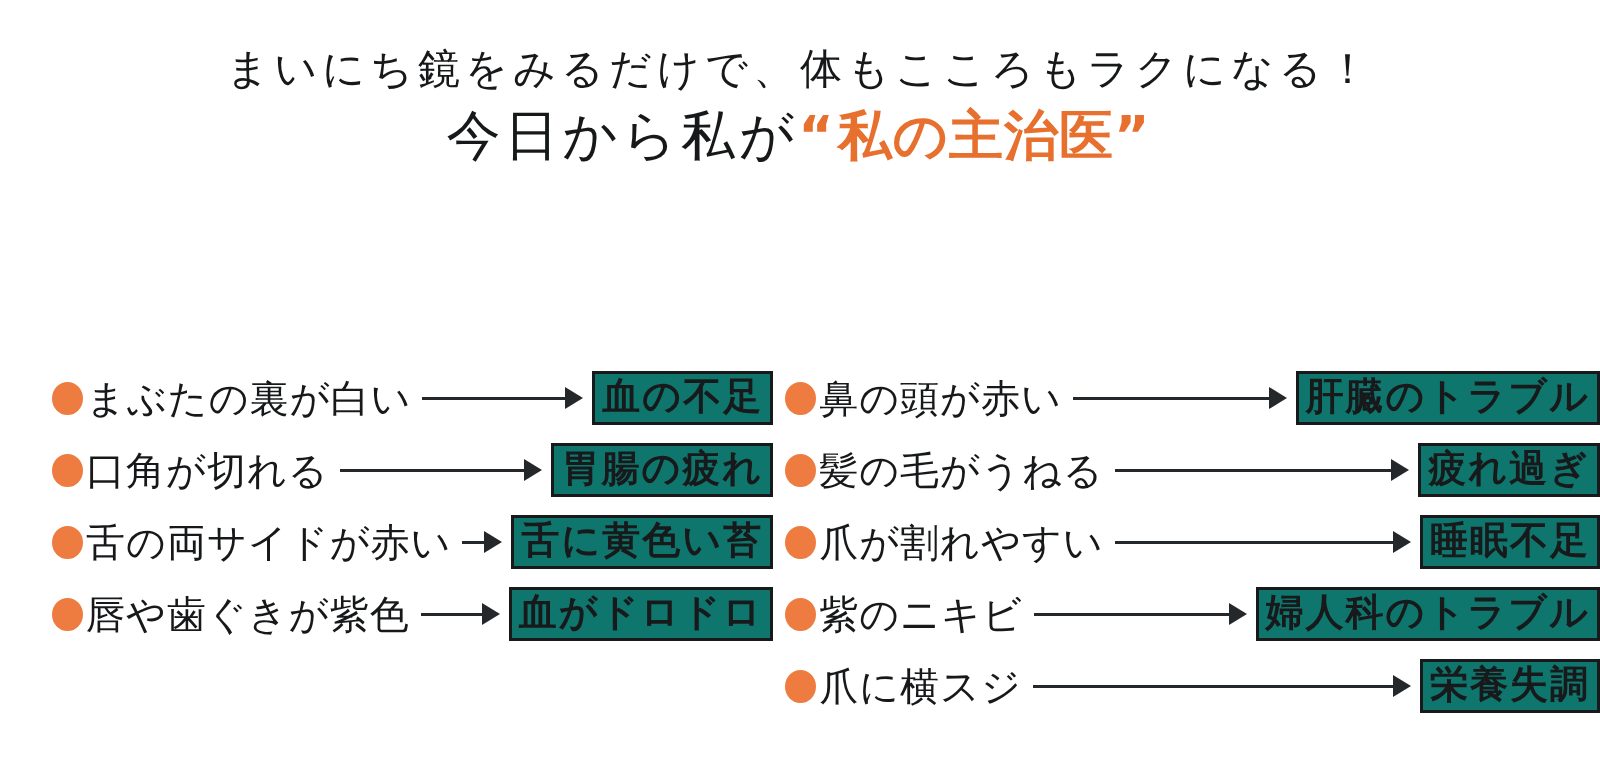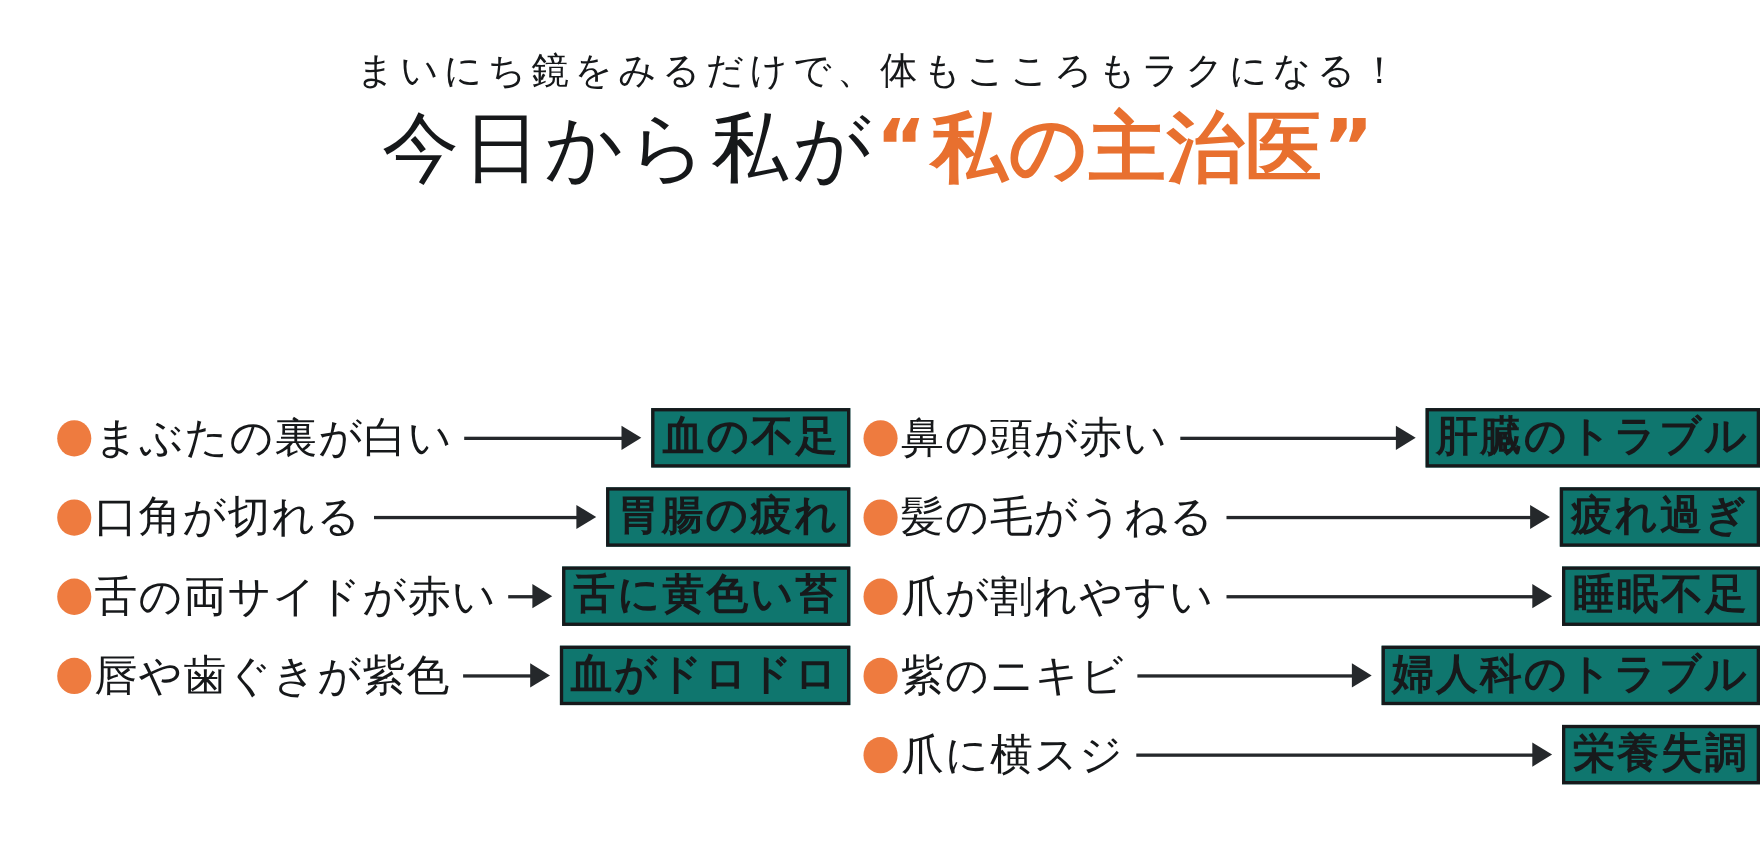--- a/index.html
+++ b/index.html
@@ -26,30 +26,30 @@
   
   .headline {
     position: absolute;
     left: 0;
     top: 44px;
     width: 1600px;
     text-align: center;
   }
   .headline-line1 {
     font-family: "DejaVu Serif", serif;
-    font-size: 34px;
+    font-size: 42px;
     line-height: 1.18;
     letter-spacing: 5px;
     color: #16181a;
     white-space: nowrap;
     font-weight: 400;
   }
   .headline-line2 {
     margin-top: 12px;
-    font-size: 70px;
+    font-size: 54px;
     line-height: 1.1;
     letter-spacing: 4px;
     white-space: nowrap;
     color: #16181a;
     font-weight: 400;
   }
   .headline-accent {
     color: #e8702f;
     font-family: "DejaVu Sans", sans-serif;
     font-weight: 700;

